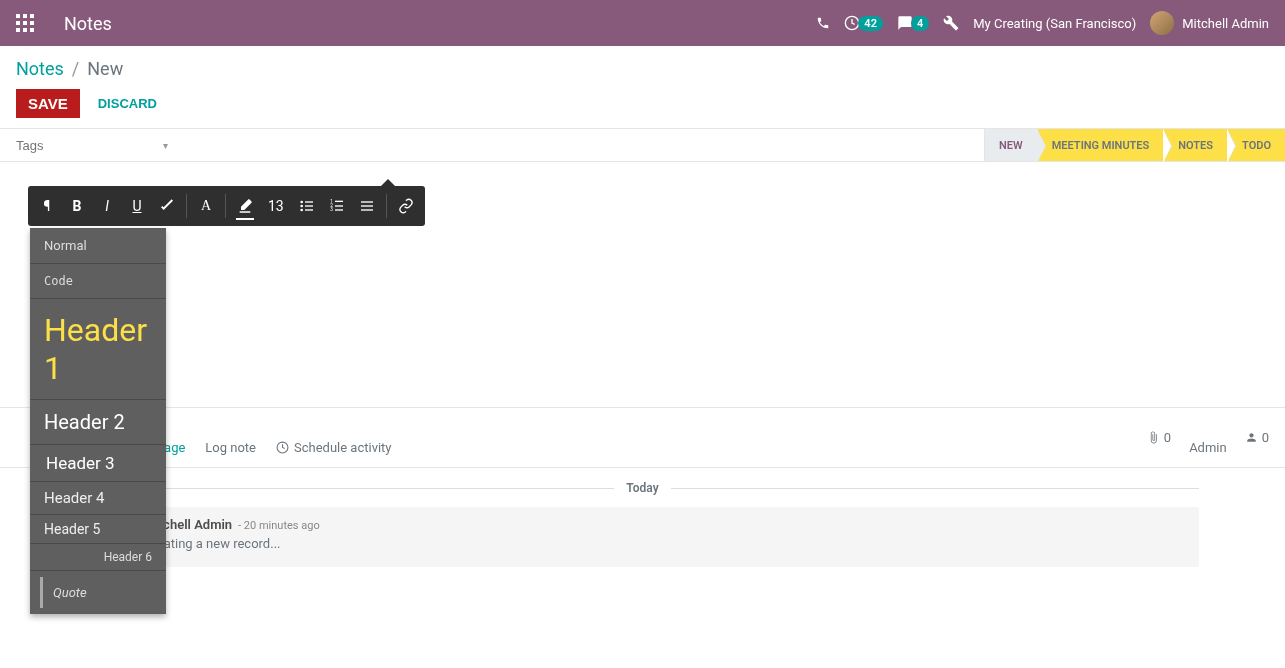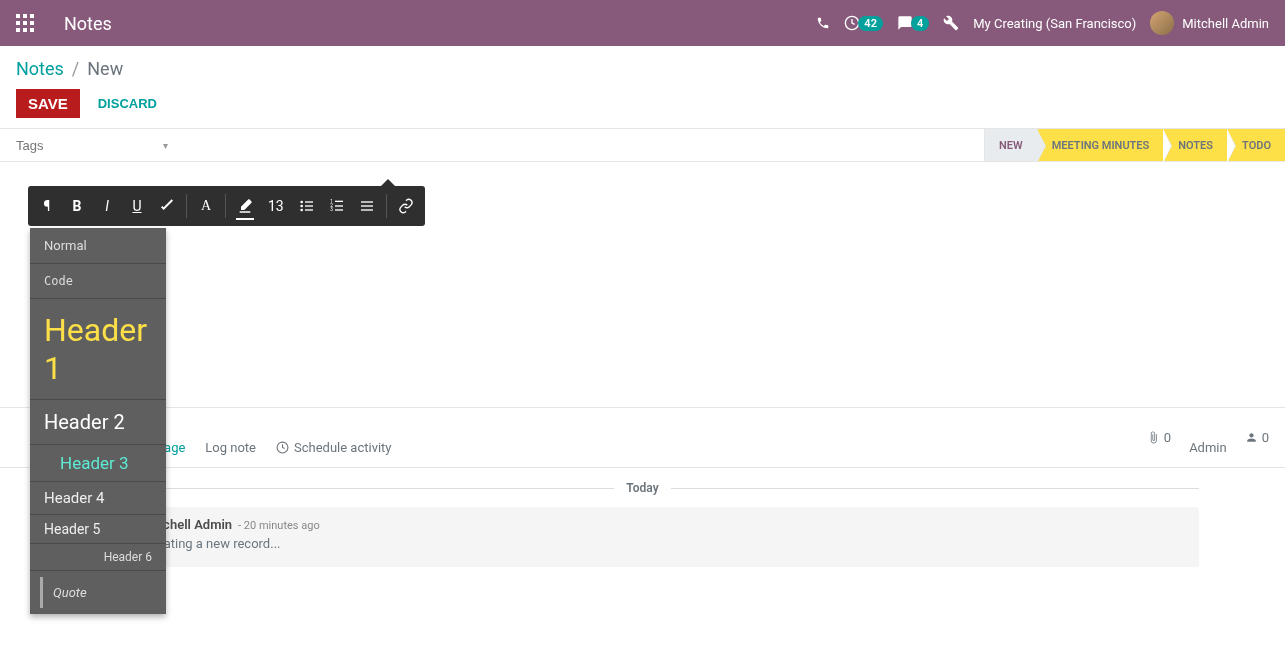--- a/index.html
+++ b/index.html
@@ -49,21 +49,21 @@
     .rte-btn.active-underline { position: relative; }
     .rte-btn.active-underline::after { content: ""; position: absolute; bottom: 6px; left: 6px; right: 6px; height: 2px; background: #fff; }
     
     
     .style-dropdown { position: absolute; left: 30px; top: 228px; width: 136px; background: #5f5f5f; z-index: 9; box-shadow: 0 3px 6px rgba(0,0,0,.3); }
     .style-item { padding: 10px 14px; color: #ddd; cursor: pointer; border-bottom: 1px solid #4a4a4a; }
     .style-item.normal { font-size: 13px; }
     .style-item.code { font-family: monospace; font-size: 12px; }
     .style-item.h1 { font-size: 32px; color: #fde047; padding: 12px 14px; }
     .style-item.h2 { font-size: 20px; color: #fff; }
-    .style-item.h3 { font-size: 17px; color: #5eead4; padding: 8px 30px;}
+    .style-item.h3 { font-size: 17px; color: #ffffff; padding: 8px 16px;}
     .style-item.h4 { font-size: 15px; color: #eee;  padding: 7px 14px;}
     .style-item.h5 { font-size: 14px; color: #eee; padding: 6px 14px; }
     .style-item.h6 { font-size: 12px; color: #ddd;  padding: 6px 14px; text-align: right;}
     .style-item.quote { font-style: italic; border-left: 3px solid #aaa; margin: 6px 10px; padding: 8px 10px; border-bottom: none; }
     
     
     .chatter-actions { display: flex; align-items: center; padding: 12px 16px 12px 100px; gap: 20px; border-bottom: 1px solid #e5e5e5; font-size: 13px; }
     .chatter-action { color: #6c757d; cursor: pointer; display: flex; align-items: center; gap: 5px; margin-top: 20px; }
     .chatter-action.primary { color: #00A09D; }
     .chatter-right { margin-left: auto; display: flex; gap: 18px; align-items: center; color: #6c757d; }

